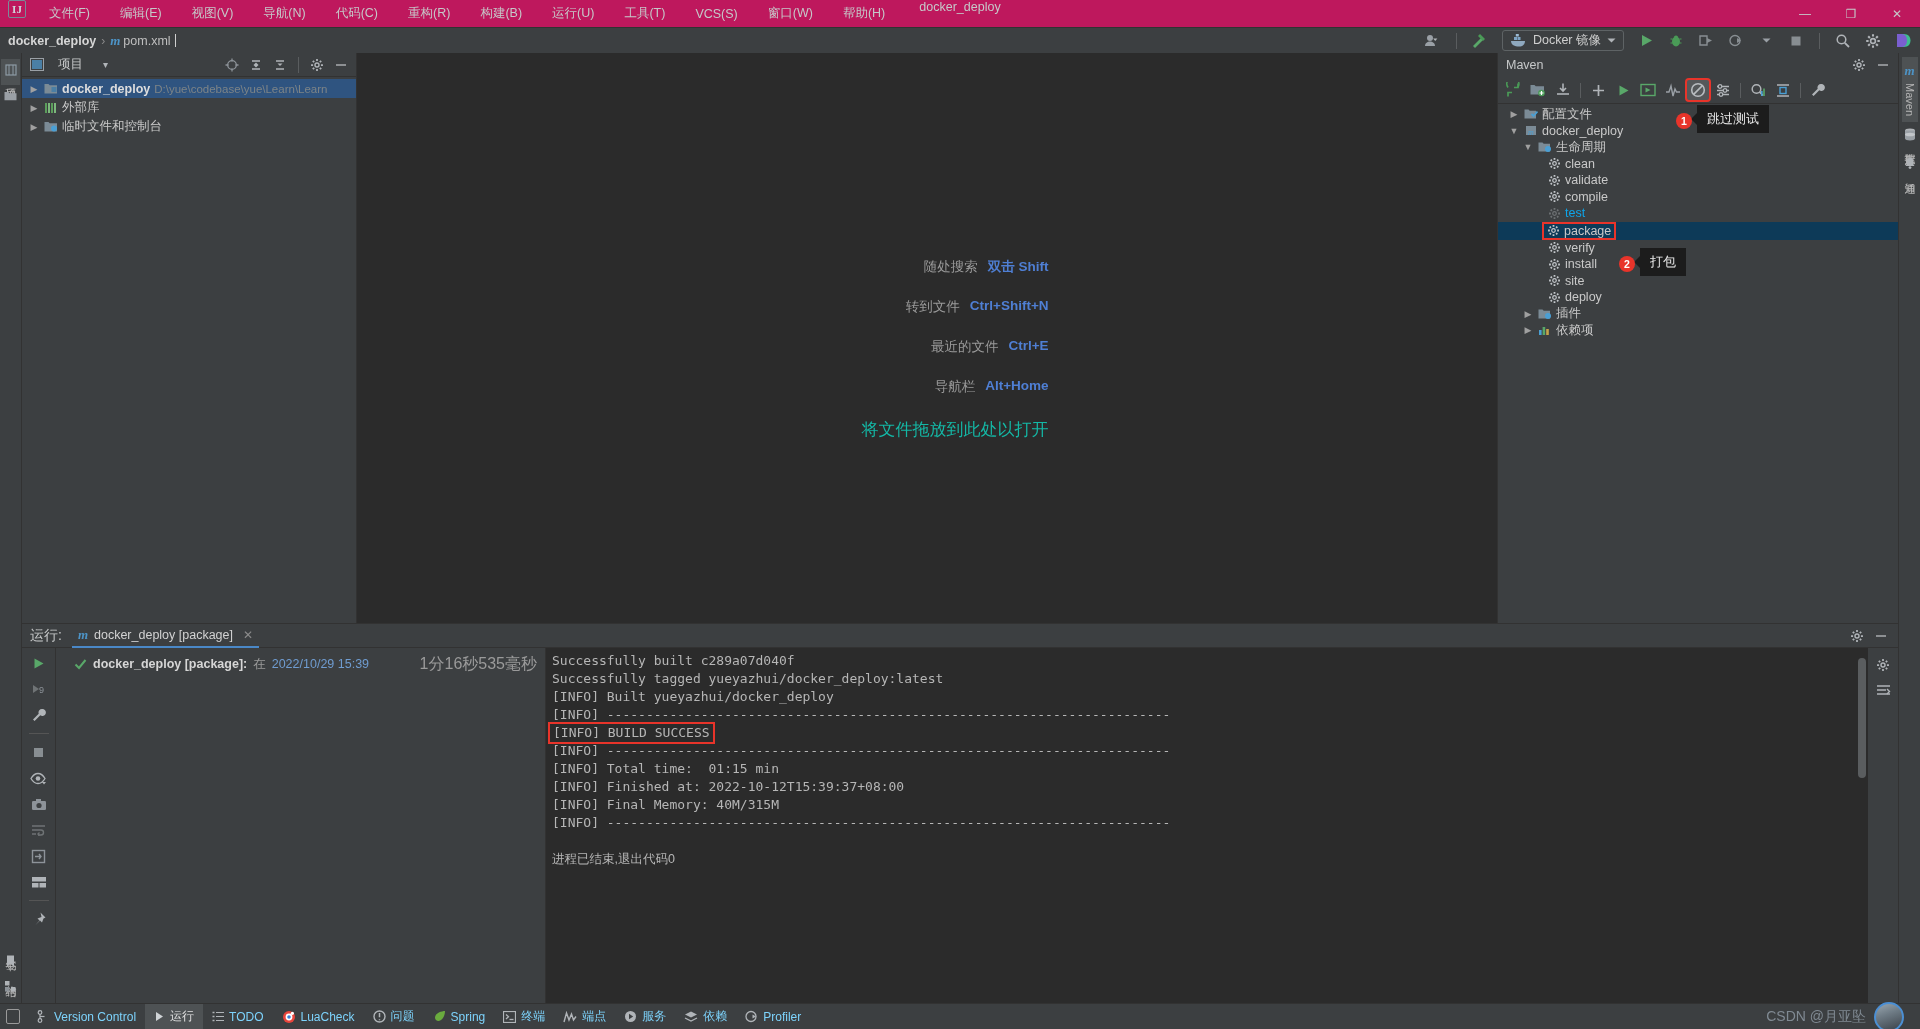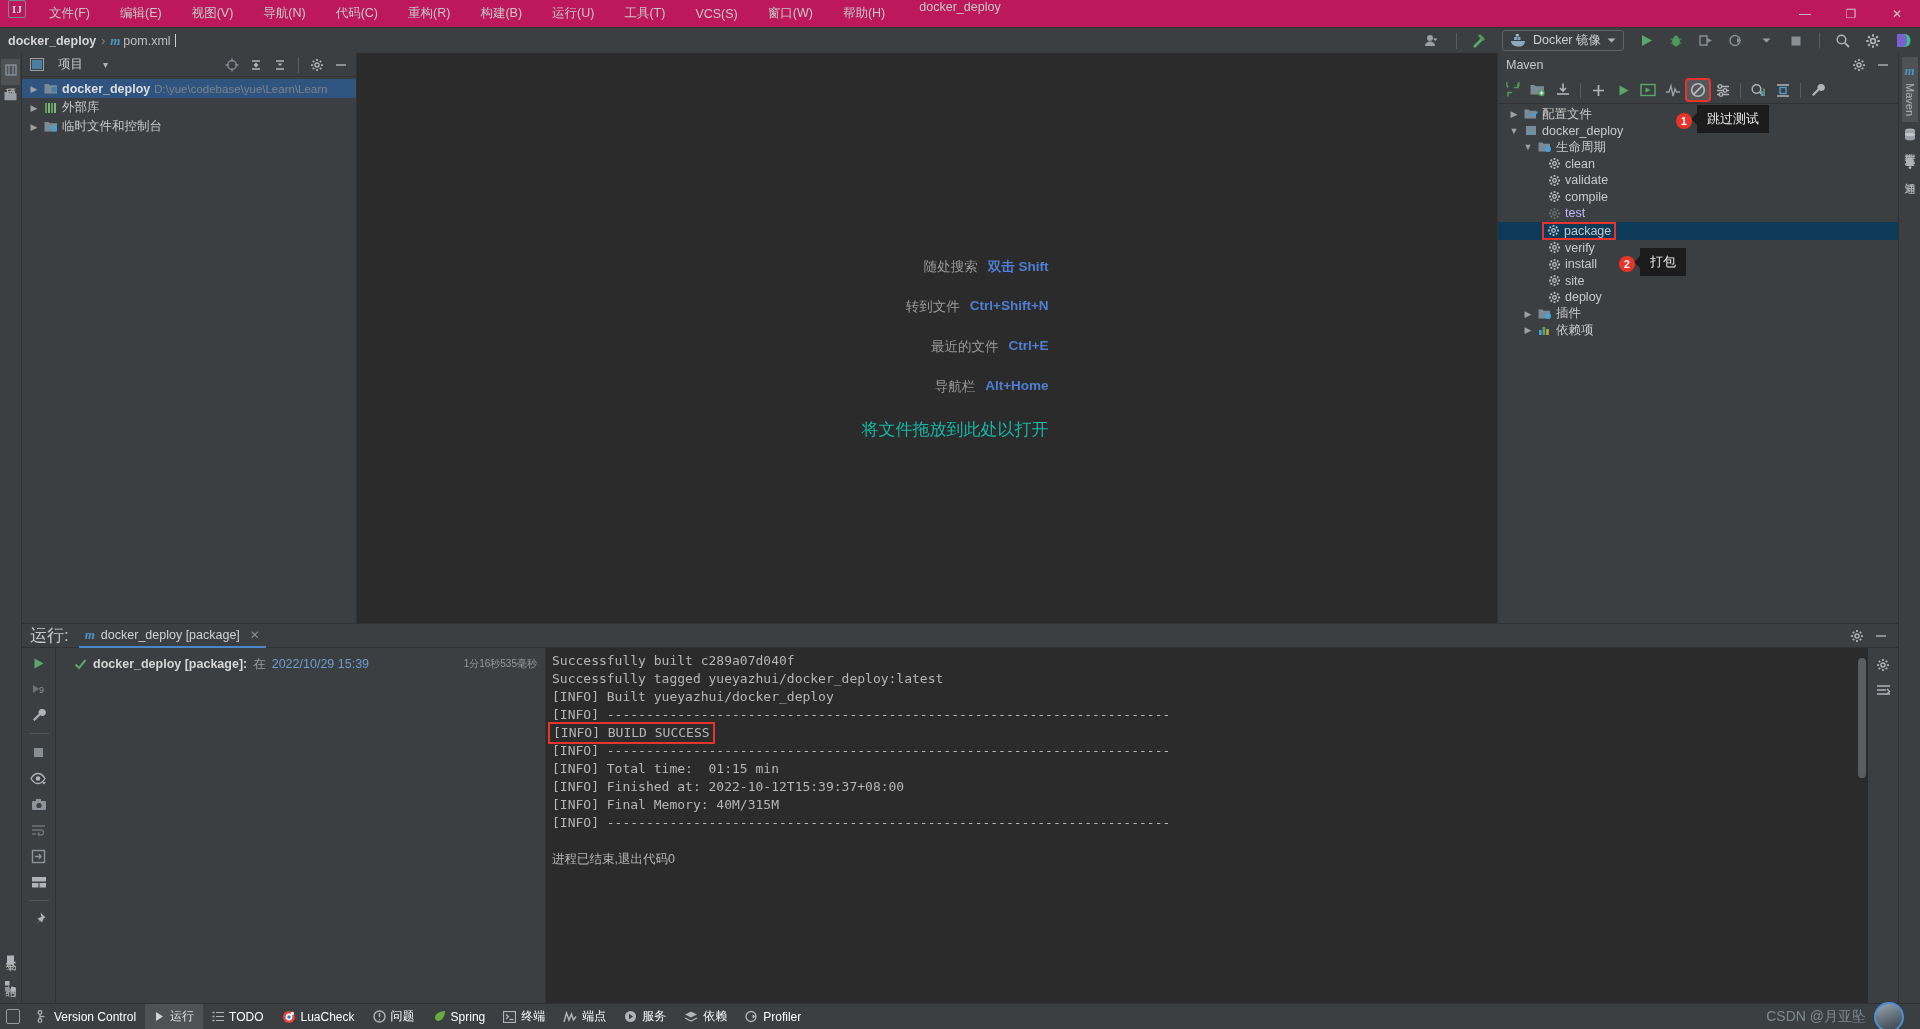--- a/index.html
+++ b/index.html
@@ -121,21 +121,21 @@
     border-bottom: 1px solid #323232; position: relative;
   }
   .mt-btn { width: 24px; height: 22px; display: flex; align-items: center; justify-content: center; border-radius: 3px; }
   .mt-btn.highlight { outline: 2px solid #e8342a; outline-offset: -1px; background: #55585a; }
   .mt-sep { width: 1px; height: 15px; background: #5a5d5f; margin: 0 4px; }
 
   .mv-tree { font-size: 12.5px; padding-top: 2px; }
   .mv-row { height: 16.5px; display: flex; align-items: center; gap: 4px; white-space: nowrap; cursor: default; position: relative; }
   .mv-row.selected { background: #0d3a58; }
   .mv-label { color: #c9c9c9; }
-  .mv-label.dim { color: #c4b5fd; }
+  .mv-label.dim { color: #0ea5e9; }
   .mv-label.boxed {
     outline: 2px solid #e8342a; padding: 0 3px; position: relative;
   }
 
   
   .badge {
     width: 16px; height: 16px; border-radius: 50%; background: #e8342a; color: #fff;
     font-size: 10.5px; display: flex; align-items: center; justify-content: center;
     font-weight: bold; position: absolute; z-index: 30;
   }
@@ -152,21 +152,21 @@
   .right-strip {
     width: 22px; flex: 0 0 22px; background: #3c3f41; display: flex; flex-direction: column;
     align-items: center; border-left: 1px solid #323232; padding-top: 4px;
   }
   .vtab-r { writing-mode: vertical-rl; font-size: 11px; color: #b5b5b5; padding: 6px 2px; display:flex; align-items:center; gap:4px; }
   .vtab-r.sel { background: #4e5254; }
 
   
   .run-window { flex: 0 0 380px; display: flex; flex-direction: column; background: #3c3f41; border-top: 1px solid #323232; }
   .run-head { height: 24px; display: flex; align-items: center; padding-left: 8px; gap: 10px; border-bottom: 1px solid #323232; }
-  .run-head-label { font-size: 17px; color: #c6c8c9; }
+  .run-head-label { font-size: 14px; color: #c6c8c9; }
   .run-tab {
     display: flex; align-items: center; gap: 6px; font-size: 12.5px; color: #d2d2d2;
     height: 24px; padding: 0 6px; border-bottom: 2px solid #4a88c7;
   }
   .run-tab .x { color: #8b8b8b; font-size: 12px; margin-left: 4px; }
   .run-head-right { margin-left: auto; display: flex; align-items: center; gap: 2px; padding-right: 6px; }
 
   .run-body { flex: 1 1 auto; display: flex; min-height: 0; }
   .run-left-tools {
     width: 34px; flex: 0 0 34px; display: flex; flex-direction: column; align-items: center;
@@ -176,21 +176,21 @@
   .rt-sep { width: 20px; height: 1px; background: #555; margin: 3px 0; }
 
   .run-tree {
     width: 490px; flex: 0 0 490px; padding-top: 6px; font-size: 12.5px; border-right: 1px solid #323232;
     background: #3c3f41;
   }
   .run-tree-row { display: flex; align-items: center; gap: 6px; padding-left: 18px; height: 20px; white-space: nowrap; }
   .rt-name { font-weight: bold; color: #d6d6d6; }
   .rt-when { color: #9a9a9a; }
   .rt-date { color: #6f9cd0; }
-  .rt-dur { margin-left: auto; padding-right: 8px; color: #9a9a9a; font-size: 10px; }
+  .rt-dur { margin-left: auto; padding-right: 8px; color: #9a9a9a; font-size: 16px; }
 
   .console {
     flex: 1 1 auto; background: #2b2b2b; overflow: hidden; position: relative;
     font-family: "DejaVu Sans Mono", monospace; font-size: 13px; color: #b6b6b6;
     padding: 4px 0 0 4px; line-height: 18px; min-width: 0;
   }
   .cline { white-space: pre; padding-left: 2px; }
   .cline.boxed { display: inline-block; outline: 2px solid #e8342a; padding: 0 3px; }
   .cline.zh { font-family: "Liberation Sans", sans-serif; font-size: 12.5px; }
   .console-scroll {
@@ -199,21 +199,21 @@
   .console-scroll .thumb { position: absolute; right: 2px; top: 10px; width: 8px; height: 120px; background: #5a5d5f; border-radius: 4px; }
   .run-right-tools { width: 30px; flex: 0 0 30px; display: flex; flex-direction: column; align-items: center; gap: 4px; padding-top: 6px; }
 
   
   .statusbar {
     height: 26px; flex: 0 0 26px; display: flex; align-items: center; background: #3c3f41;
     border-top: 1px solid #323232; position: relative;
   }
   .sb-items { display: flex; align-items: center; gap: 0; padding-left: 28px; }
   .sb-item {
-    display: flex; align-items: center; gap: 5px; font-size: 12px; color: #ffffff;
+    display: flex; align-items: center; gap: 5px; font-size: 12px; color: #7dd3fc;
     padding: 4px 9px; cursor: default; white-space: nowrap;
   }
   .sb-item.active { background: #4e5254; color: #e0e0e0; }
   .watermark {
     position: absolute; right: 16px; display: flex; align-items: center; gap: 8px;
     font-size: 14px; color: #808a93;
   }
   .wm-avatar {
     width: 30px; height: 30px; border-radius: 50%; border: 2px solid #4b8fd4;
     background: linear-gradient(160deg,#9aa7b0 0%, #6e7b85 40%, #3a4148 100%);

